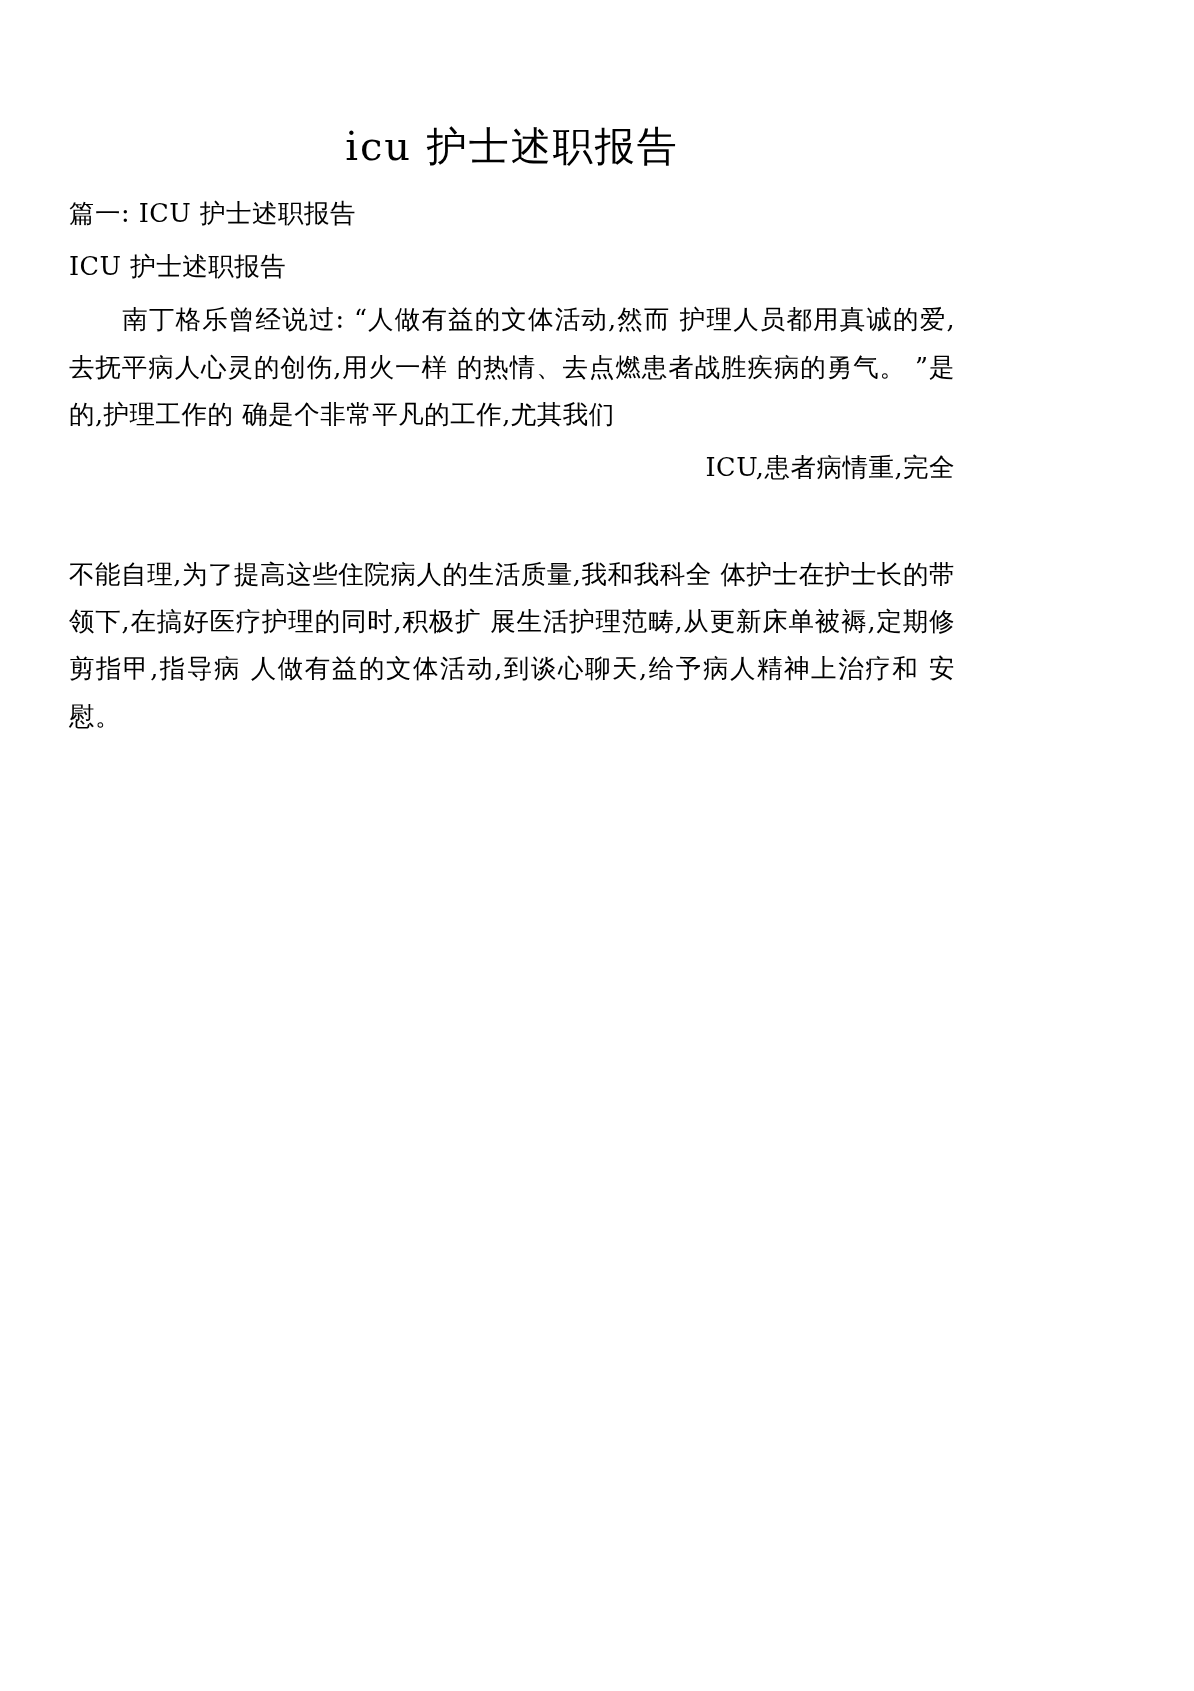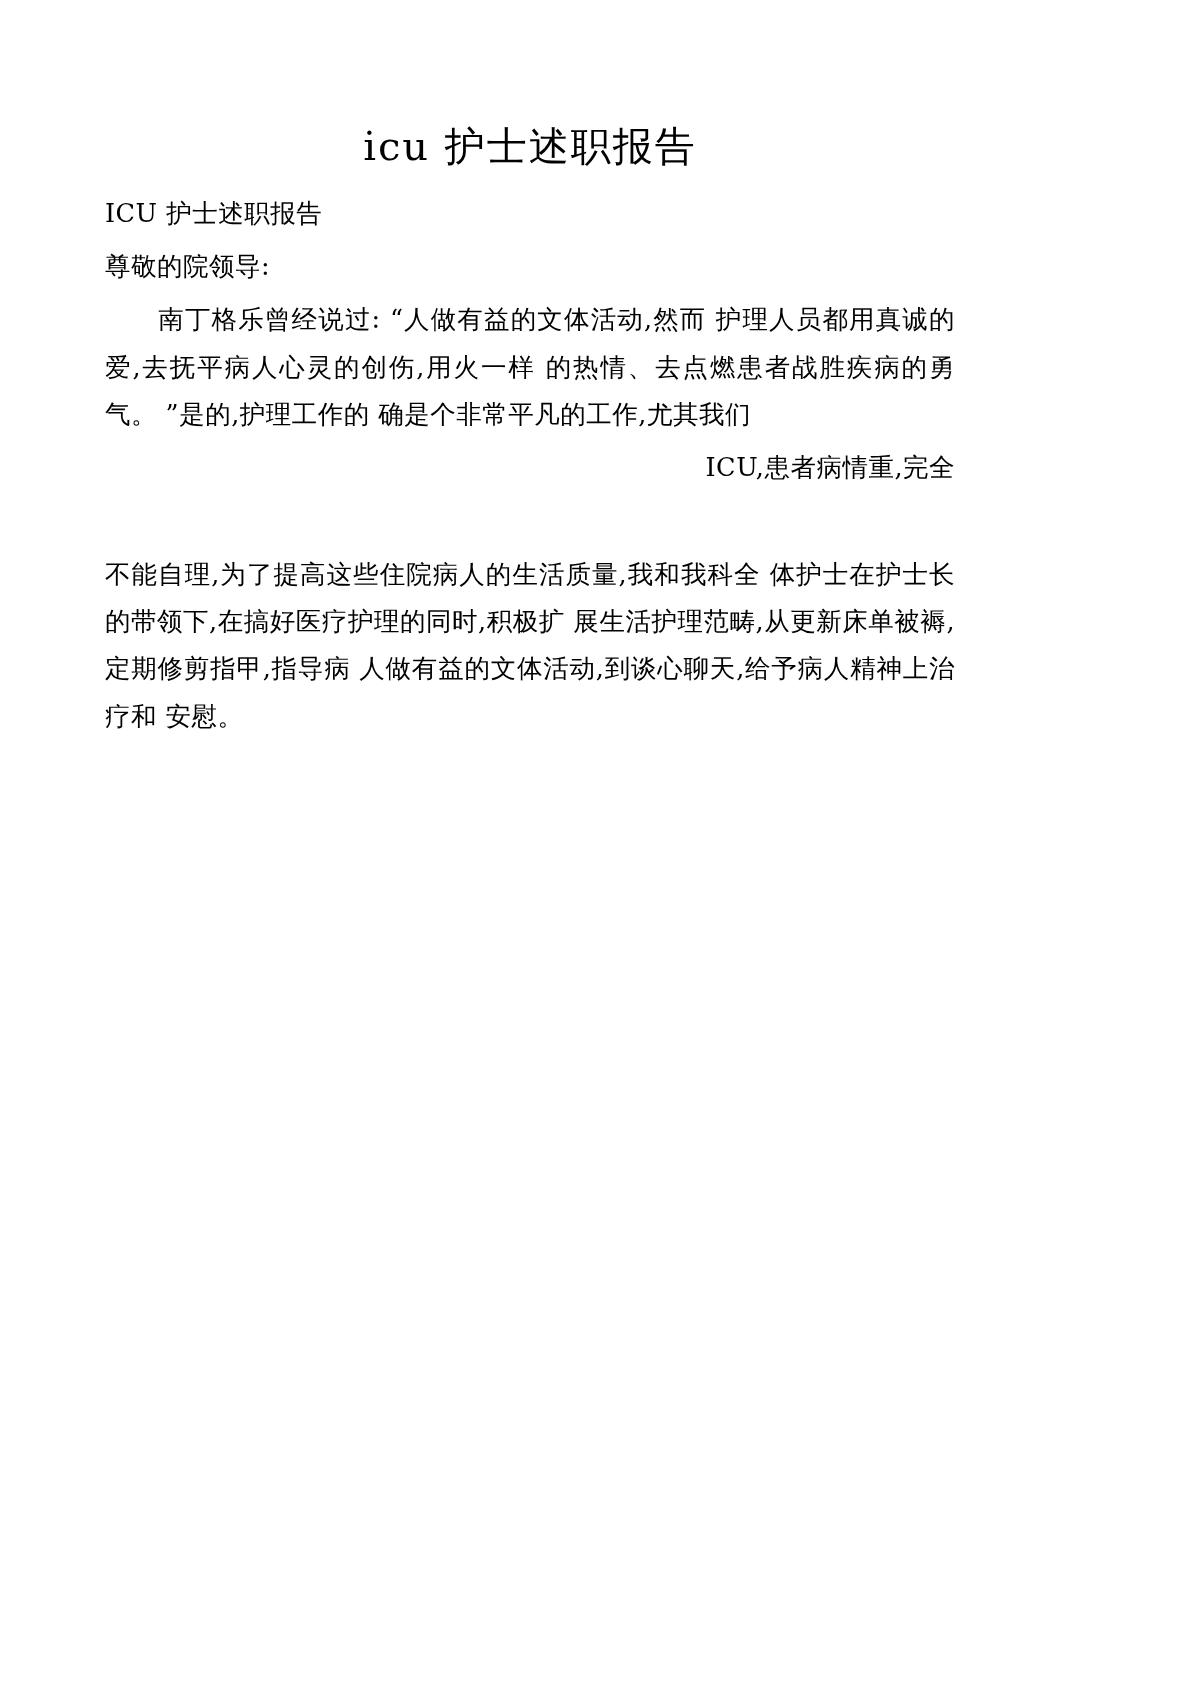--- a/index.html
+++ b/index.html
@@ -12,21 +12,21 @@
     height: 1691px;
     font-family: "DejaVu Serif", "Liberation Serif", serif;
     color: #000000;
     overflow: hidden;
   }
   .page {
     position: relative;
     width: 1110px;
     height: 1691px;
     box-sizing: border-box;
-    padding: 120px 155px 0 105px;
+    padding: 120px 155px 0 69px;
   }
   .doc-title {
     font-family: "DejaVu Serif", "Liberation Serif", serif;
     font-size: 40px;
     line-height: 1.3;
     text-align: center;
     letter-spacing: 2px;
     margin: 0 0 18px 0;
     font-weight: normal;
   }
@@ -46,24 +46,24 @@
     height: 54px;
   }
 </style>
 </head>
 <body>
 
 <div class="page">
 
   <h1 class="doc-title">icu 护士述职报告</h1>
 
+  <p class="para">篇一:  ICU 护士述职报告</p>
 
   <p class="para">ICU 护士述职报告</p>
 
-  <p class="para">尊敬的院领导:</p>
 
 
   <p class="para block">　　南丁格乐曾经说过:  “人做有益的文体活动,然而 护理人员都用真诚的爱,去抚平病人心灵的创伤,用火一样 的热情、去点燃患者战胜疾病的勇气。 ”是的,护理工作的 确是个非常平凡的工作,尤其我们</p>
 
   <p class="para" style="text-align:right;">ICU,患者病情重,完全</p>
 
   <div class="gap-line"></div>
 
   <p class="para block">不能自理,为了提高这些住院病人的生活质量,我和我科全 体护士在护士长的带领下,在搞好医疗护理的同时,积极扩 展生活护理范畴,从更新床单被褥,定期修剪指甲,指导病 人做有益的文体活动,到谈心聊天,给予病人精神上治疗和 安慰。</p>
 

